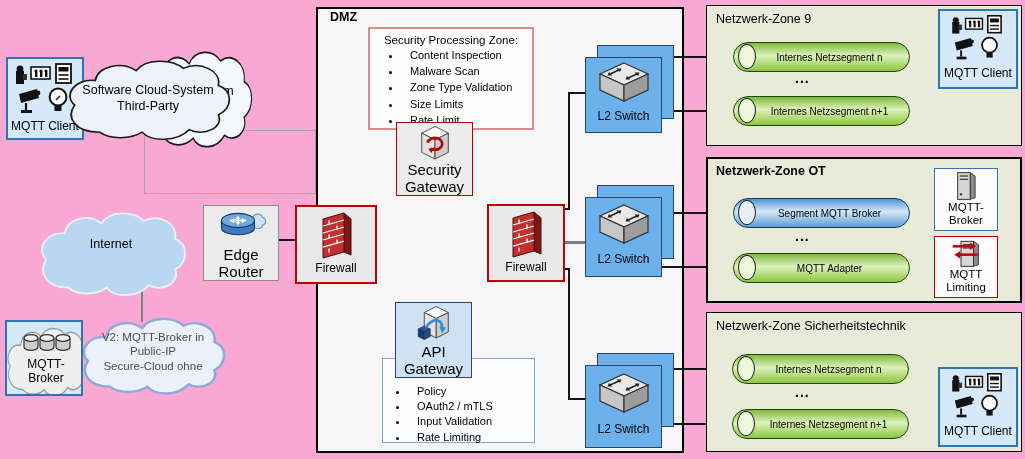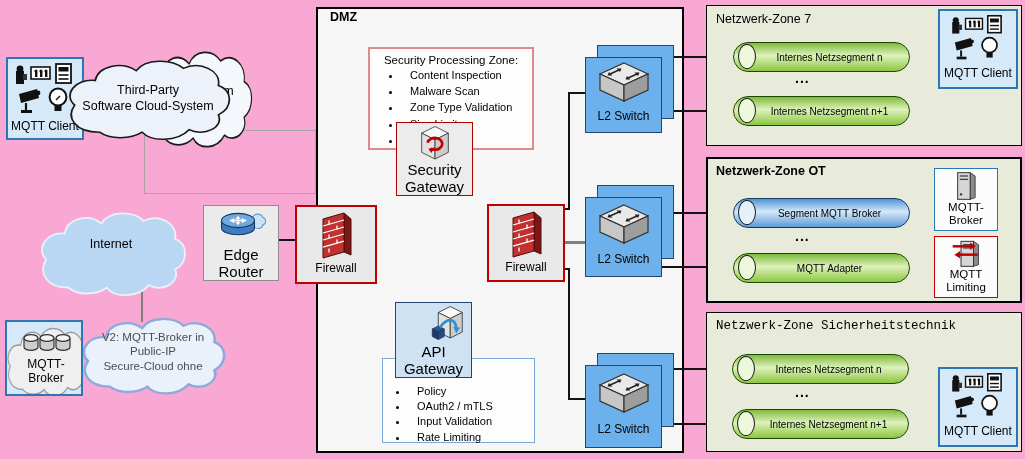--- a/index.html
+++ b/index.html
@@ -14,27 +14,27 @@
        background:#f6f6f6;border:2px solid #000;box-sizing:border-box;}
   .dmz-title{position:absolute;left:330px;top:10px;font-size:12.5px;font-weight:bold;}
 
   
   .node{position:absolute;box-sizing:border-box;display:flex;flex-direction:column;
         align-items:center;justify-content:flex-start;text-align:center;}
   .node .cap{font-size:15px;line-height:1.15;}
   .gray-node{background:#ebebeb;border:1.6px solid #8c8c8c;}
   .fw{background:#e9e9e9;border:2px solid #c00000;}
   .redbox{background:#ececec;border:1.6px solid #b00000;}
-  .bluebox{background:#cfe2f3;border:1.6px solid #26456e;align-items:flex-end;}
+  .bluebox{background:#cfe2f3;border:1.6px solid #26456e;}
   .clientbox{background:#d6e9f8;border:2px solid #2e75b6;}
   .whitebox{background:#fcfcfc;}
 
   
   .spz{position:absolute;left:368px;top:27px;width:166px;height:103px;background:#fdfdfd;
-       border:2px solid #dd8a8a;box-sizing:border-box;padding-top:5px;margin-top:20px;}
+       border:2px solid #dd8a8a;box-sizing:border-box;padding-top:5px;}
   .spz-title{text-align:center;font-size:11.5px;margin:0 0 1px 0;}
   .blist{list-style:disc;margin:0;padding:0 0 0 32px;font-size:11px;}
   .blist li{line-height:16.2px;padding-left:8px;}
   .apilist{position:absolute;left:382px;top:358px;width:153px;height:85px;background:#fdfdfd;
        border:1.6px solid #7da7d8;box-sizing:border-box;padding-top:25px;}
   .apilist .blist{padding-left:26px;}
   .apilist .blist li{line-height:15.2px;}
 
   
   .swb{position:absolute;width:77px;height:74px;background:#6db1ec;border:1.6px solid #26456e;box-sizing:border-box;}
@@ -117,22 +117,22 @@
 
   <svg class="abs" style="left:138px;top:46px;" width="118" height="104" viewBox="0 0 120 70" preserveAspectRatio="none">
     <path d="M27 62 C10 62 4 50 10 40 C2 32 10 18 24 20 C26 8 42 4 52 12 C58 2 76 2 84 10 C96 4 110 12 108 24 C118 28 118 42 108 48 C112 58 98 66 88 60 C80 70 62 70 56 62 C48 68 34 68 27 62 Z" fill="#f4f8fd" stroke="#1a1a1a" stroke-width="1.2"></path>
   </svg>
   <div class="cloudtxt" style="left:205px;top:84px;width:40px;">em</div>
 
   <svg class="abs" style="left:60px;top:56px;" width="176" height="86" viewBox="0 0 120 70" preserveAspectRatio="none">
     <path d="M27 62 C10 62 4 50 10 40 C2 32 10 18 24 20 C26 8 42 4 52 12 C58 2 76 2 84 10 C96 4 110 12 108 24 C118 28 118 42 108 48 C112 58 98 66 88 60 C80 70 62 70 56 62 C48 68 34 68 27 62 Z" fill="#edf2fa" stroke="#1a1a1a" stroke-width="1.2"></path>
   </svg>
   <div class="cloudtxt" style="left:70px;top:83px;width:156px;">
+    <div>Software Cloud-System</div>
     <div>Third-Party</div>
-    <div>Software Cloud-System</div>
   </div>
 
   <svg class="abs" style="left:33px;top:208px;" width="158" height="90" viewBox="0 0 120 70" preserveAspectRatio="none">
     <path d="M27 62 C10 62 4 50 10 40 C2 32 10 18 24 20 C26 8 42 4 52 12 C58 2 76 2 84 10 C96 4 110 12 108 24 C118 28 118 42 108 48 C112 58 98 66 88 60 C80 70 62 70 56 62 C48 68 34 68 27 62 Z" fill="#b9d7f2" stroke="#e9f2fb" stroke-width="1.4"></path>
   </svg>
   <div class="cloudtxt" style="left:63px;top:237px;width:96px;">Internet</div>
 
   <div class="node gray-node" style="left:203px;top:205px;width:76px;height:76px;">
     <svg width="62" height="42" viewBox="0 0 62 42" style="margin-top:4px">
       <path d="M46 10 c3-6 12-6 14 0 c5 1 5 9 0 10 c0 5-8 6-11 3 c-4 2-9-1-8-5 c-3-2-1-7 5-8 Z" fill="#cfe2f3" stroke="#5b9bd5" stroke-width="1.4"></path>
@@ -308,21 +308,21 @@
       </g>
       <polygon points="23.5,7.5 18.5,7.5 22,11" fill="#222"></polygon>
         <polygon points="9.5,14.5 14.5,14.5 11,11" fill="#222"></polygon>
       <polygon points="41.5,11.5 36.5,11.5 40,15" fill="#222"></polygon>
         <polygon points="27.5,18.5 32.5,18.5 29,15" fill="#222"></polygon>
     </svg>
     <div class="cap" style="margin-top:8px">L2 Switch</div>
   </div>
 
   <div class="zone" style="top:5px;height:141px;"></div>
-  <div class="zone-title" style="left:716px;top:12px;">Netzwerk-Zone 7</div>
+  <div class="zone-title" style="left:716px;top:12px;">Netzwerk-Zone 9</div>
   <div class="seg green" style="left:733px;top:42px;">
     <span class="segcap"></span>
     <span class="captxt">Internes Netzsegment n</span>
   </div>
   <div class="dots" style="left:795px;top:70px;">...</div>
   <div class="seg green" style="left:733px;top:96px;">
     <span class="segcap"></span>
     <span class="captxt">Internes Netzsegment n+1</span>
   </div>
   <div class="node clientbox" style="left:938px;top:9px;width:80px;height:80px;">
@@ -386,21 +386,21 @@
       <line x1="8" y1="20" x2="32" y2="20" stroke="#c00000" stroke-width="3"></line>
       <polygon points="4,20 11,15.5 11,24.5" fill="#c00000"></polygon>
     </svg>
     <div class="cap" style="font-size:11.5px">
       <div>MQTT</div>
       <div>Limiting</div>
     </div>
   </div>
 
   <div class="zone" style="top:312px;height:140px;"></div>
-  <div class="zone-title" style="left:716px;top:319px;font-family:Liberation Mono, monospace;">Netzwerk-Zone Sicherheitstechnik</div>
+  <div class="zone-title" style="left:716px;top:319px;">Netzwerk-Zone Sicherheitstechnik</div>
   <div class="seg green" style="left:732px;top:354px;">
     <span class="segcap"></span>
     <span class="captxt">Internes Netzsegment n</span>
   </div>
   <div class="dots" style="left:795px;top:384px;">...</div>
   <div class="seg green" style="left:732px;top:409px;">
     <span class="segcap"></span>
     <span class="captxt">Internes Netzsegment n+1</span>
   </div>
   <div class="node clientbox" style="left:938px;top:367px;width:80px;height:80px;">

